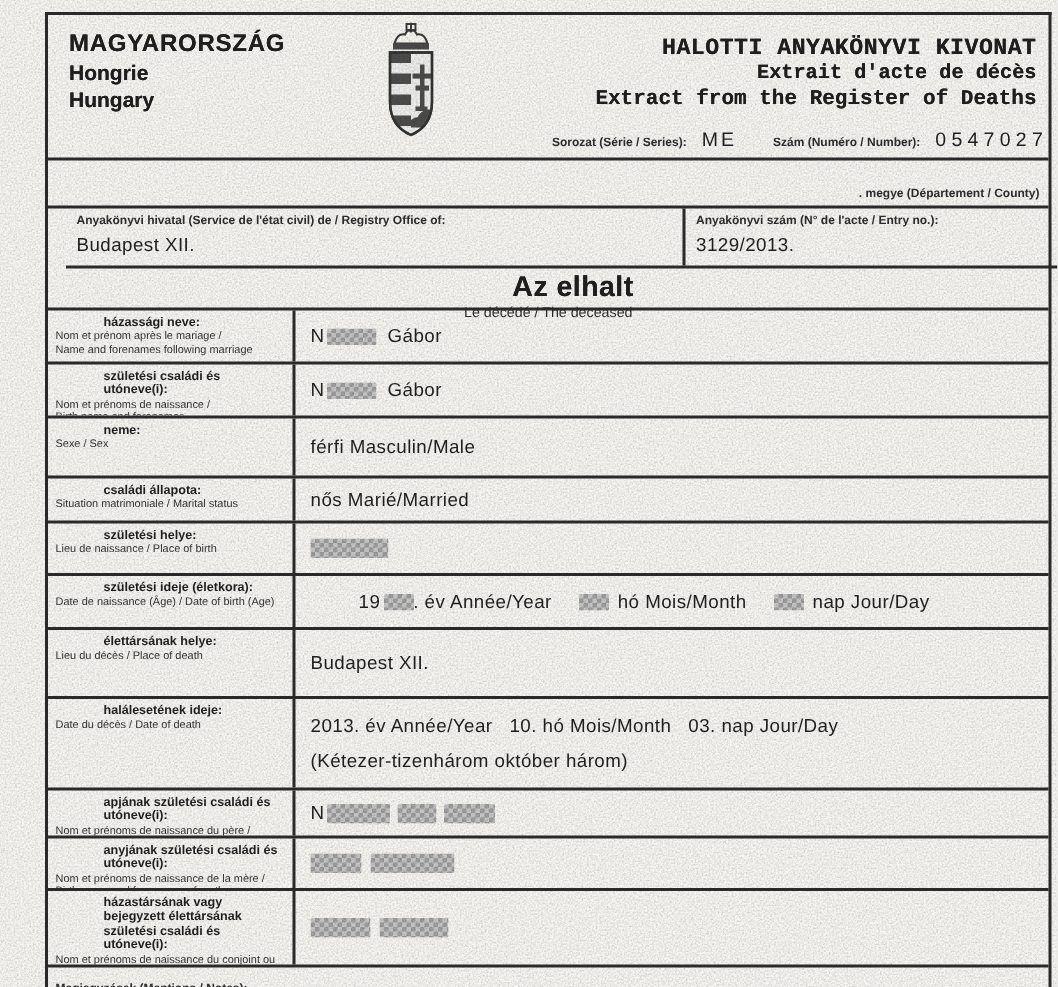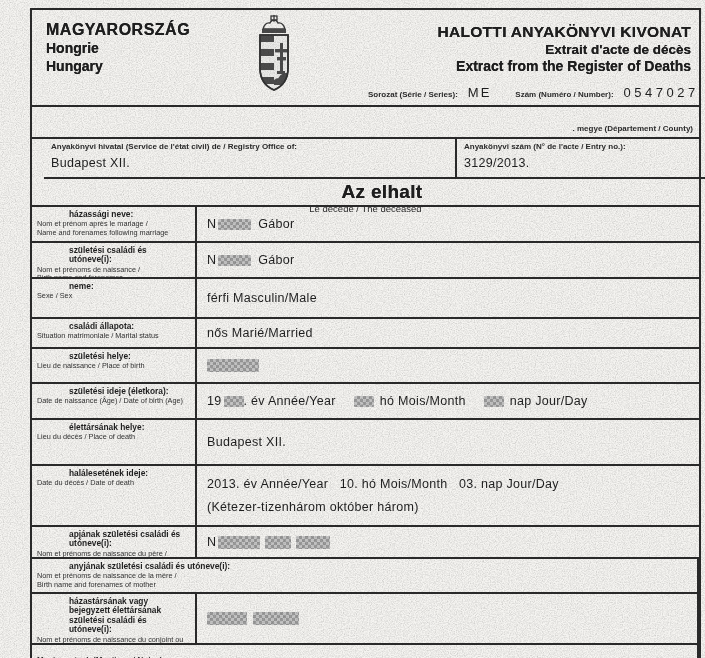--- a/index.html
+++ b/index.html
@@ -14,21 +14,21 @@
     position:absolute; left:30px; top:8px; width:671px; height:650px;
     border-left:2px solid #2b2b2b; border-top:2px solid #2b2b2b; border-right:2px solid #2b2b2b;
   }
   .sec { position:relative; width:100%; border-bottom:2px solid #2b2b2b; }
   
   .hdr { height:97px; }
   .country { position:absolute; left:14px; top:10px; line-height:1.25; }
   .country .big { font-size:16px; font-weight:bold; letter-spacing:.5px; }
   .country .mid { font-size:14px; font-weight:bold; }
   .coat { position:absolute; left:222px; top:5px; }
-  .titles { position:absolute; right:8px; top:13px; text-align:right; line-height:1.22; }
+  .titles { position:absolute; right:8px; top:13px; text-align:right; line-height:1.22;font-family:Liberation Mono, monospace; }
   .titles .t1 { font-size:15.5px; font-weight:bold; letter-spacing:.3px; }
   .titles .t2 { font-size:13.5px; font-weight:bold; }
   .titles .t3 { font-size:14px; font-weight:bold; }
   .seriesline { position:absolute; bottom:5px; left:336px; display:flex; align-items:baseline; gap:10px; }
   .slabel { font-size:8px; font-weight:bold; color:#2c2c2c; }
   .sval { font-size:13px; letter-spacing:2px; font-weight:500; }
   .sval.num { letter-spacing:3.5px; }
   
   .county { height:32px; display:flex; align-items:flex-end; justify-content:flex-end; padding:0 6px 4px 0; }
   .county span { font-size:8px; font-weight:bold; color:#2c2c2c; }
@@ -191,21 +191,21 @@
     <div class="sec row" style="height:35px;">
       <div class="lbl">
         <div class="hu">születési helye:</div>
         <div class="sub">Lieu de naissance / Place of birth</div>
       </div>
       <div class="val">
         <span class="redact" style="width:52px;height:13px;"></span>
       </div>
     </div>
 
-    <div class="sec row" style="height:36px;">
+    <div class="sec row" style="height:36px;gap:32px;">
       <div class="lbl">
         <div class="hu">születési ideje (életkora):</div>
         <div class="sub">Date de naissance (Âge) / Date of birth (Age)</div>
       </div>
       <div class="val">
         <span>19</span><span class="redact" style="width:20px;margin-left:2px;"></span><span>. év Année/Year</span>
         <span class="redact" style="width:20px;margin:0 6px 0 18px;"></span><span>hó Mois/Month</span>
         <span class="redact" style="width:20px;margin:0 6px 0 18px;"></span><span>nap Jour/Day</span>
       </div>
     </div>
@@ -233,21 +233,21 @@
       <div class="lbl">
         <div class="hu">apjának születési családi és utóneve(i):</div>
         <div class="sub">Nom et prénoms de naissance du père /
 Birth name and forenames of father</div>
       </div>
       <div class="val">
         <span>N</span><span class="redact" style="width:42px;height:13px;margin:0 5px 0 2px;"></span><span class="redact" style="width:26px;height:13px;margin-right:5px;"></span><span class="redact" style="width:34px;height:13px;"></span>
       </div>
     </div>
 
-    <div class="sec row" style="height:35px;flex-direction:column;">
+    <div class="sec row" style="height:35px;">
       <div class="lbl">
         <div class="hu">anyjának születési családi és utóneve(i):</div>
         <div class="sub">Nom et prénoms de naissance de la mère /
 Birth name and forenames of mother</div>
       </div>
       <div class="val">
         <span class="redact" style="width:34px;height:13px;margin-right:6px;"></span><span class="redact" style="width:56px;height:13px;"></span>
       </div>
     </div>
 

